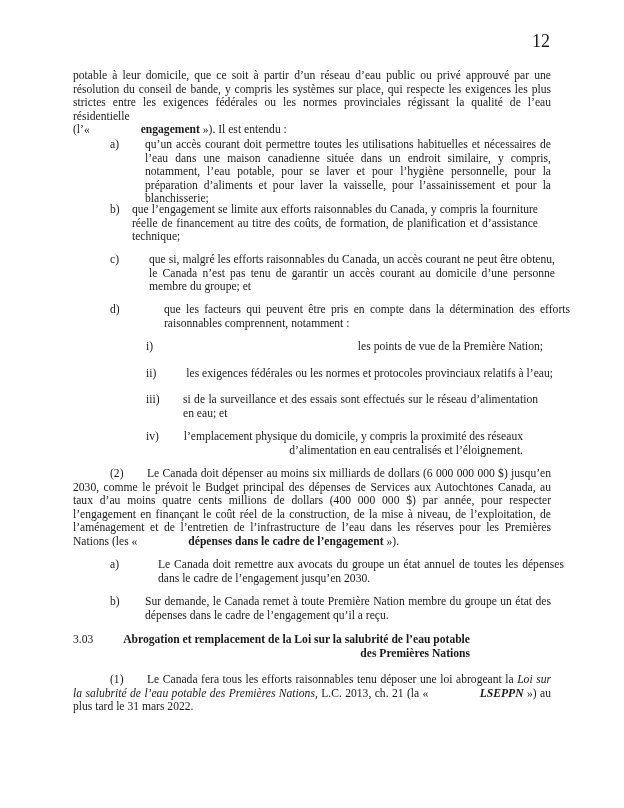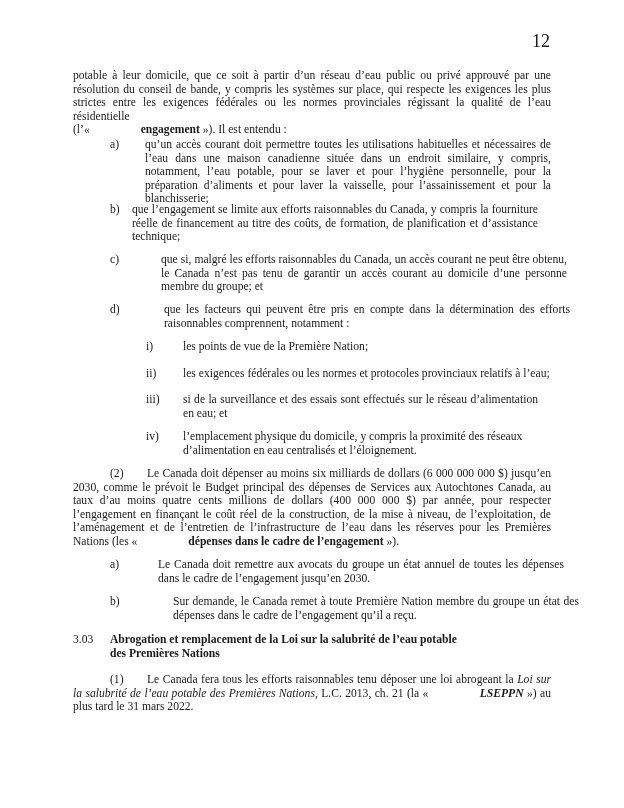--- a/index.html
+++ b/index.html
@@ -3,21 +3,21 @@
 <meta charset="utf-8">
 <style>
   html, body { margin: 0; padding: 0; background: #ffffff; }
   body {
     width: 624px; height: 808px; position: relative; overflow: hidden;
     font-family: "Liberation Serif", "DejaVu Serif", serif;
     font-size: 11.6px; line-height: 13.6px; color: #1a1a1a;
   }
   .page-number { position: absolute; top: 35px; left: 532px; font-size: 18px; }
   .block { position: absolute; left: 73px; width: 478px; }
-  p { margin: 0; }
+  p { margin: 0; text-align: right; }
   .just { text-align: justify; }
   .item { position: absolute; }
   .lbl { position: absolute; left: 0; top: 0; }
   .body { position: absolute; top: 0; }
   b { font-weight: bold; margin-left: 48px; }
   i { font-style: italic; }
 </style>
 </head>
 <body>
 
@@ -30,21 +30,21 @@
 <div class="item" style="top:138px; left:110px; width:441px;">
   <span class="lbl">a)</span>
   <p class="body just" style="left:35px; width:406px;">qu’un accès courant doit permettre toutes les utilisations habituelles et nécessaires de l’eau dans une maison canadienne située dans un endroit similaire, y compris, notamment, l’eau potable, pour se laver et pour l’hygiène personnelle, pour la préparation d’aliments et pour laver la vaisselle, pour l’assainissement et pour la blanchisserie;</p>
 </div>
 <div class="item" style="top:203px; left:110px; width:441px;">
   <span class="lbl">b)</span>
   <p class="body just" style="left:22px; width:406px;">que l’engagement se limite aux efforts raisonnables du Canada, y compris la fourniture réelle de financement au titre des coûts, de formation, de planification et d’assistance technique;</p>
 </div>
 <div class="item" style="top:253px; left:110px; width:441px;">
   <span class="lbl">c)</span>
-  <p class="body just" style="left:51px; width:406px;">que si, malgré les efforts raisonnables du Canada, un accès courant ne peut être obtenu, le Canada n’est pas tenu de garantir un accès courant au domicile d’une personne membre du groupe; et</p>
+  <p class="body just" style="left:39px; width:406px;">que si, malgré les efforts raisonnables du Canada, un accès courant ne peut être obtenu, le Canada n’est pas tenu de garantir un accès courant au domicile d’une personne membre du groupe; et</p>
 </div>
 <div class="item" style="top:303px; left:110px; width:441px;">
   <span class="lbl">d)</span>
   <p class="body just" style="left:45px; width:406px;margin-left:9px;">que les facteurs qui peuvent être pris en compte dans la détermination des efforts raisonnables comprennent, notamment :</p>
 </div>
 
 <div class="item" style="top:340px; left:146px; width:405px;">
   <span class="lbl">i)</span>
   <p class="body" style="left:37px; width:360px;">les points de vue de la Première Nation;</p>
 </div>
@@ -64,21 +64,21 @@
 <div class="block" style="top:467px;">
   <p class="just" style="text-indent:37px;"><span style="display:inline-block; width:37px; text-indent:0;">(2)</span><span>Le Canada doit dépenser au moins six milliards de dollars (6 000 000 000 $) jusqu’en 2030, comme le prévoit le Budget principal des dépenses de Services aux Autochtones Canada, au taux d’au moins quatre cents millions de dollars (400 000 000 $) par année, pour respecter l’engagement en finançant le coût réel de la construction, de la mise à niveau, de l’exploitation, de l’aménagement et de l’entretien de l’infrastructure de l’eau dans les réserves pour les Premières Nations (les « </span><b>dépenses dans le cadre de l’engagement</b><span> »).</span></p>
 </div>
 
 <div class="item" style="top:558px; left:110px; width:441px;">
   <span class="lbl">a)</span>
   <p class="body just" style="left:48px; width:406px;">Le Canada doit remettre aux avocats du groupe un état annuel de toutes les dépenses dans le cadre de l’engagement jusqu’en 2030.</p>
 </div>
 <div class="item" style="top:595px; left:110px; width:441px;">
   <span class="lbl">b)</span>
-  <p class="body just" style="left:35px; width:406px;margin-left:28px;">Sur demande, le Canada remet à toute Première Nation membre du groupe un état des dépenses dans le cadre de l’engagement qu’il a reçu.</p>
+  <p class="body just" style="left:35px; width:406px;">Sur demande, le Canada remet à toute Première Nation membre du groupe un état des dépenses dans le cadre de l’engagement qu’il a reçu.</p>
 </div>
 
 <div class="item" style="top:633px; left:73px; width:478px;">
   <span class="lbl">3.03</span>
   <p class="body" style="left:37px; width:360px; font-weight:bold;">Abrogation et remplacement de la Loi sur la salubrité de l’eau potable des Premières Nations</p>
 </div>
 
 <div class="block" style="top:673px;">
   <p class="just" style="text-indent:37px;"><span style="display:inline-block; width:37px; text-indent:0;">(1)</span><span>Le Canada fera tous les efforts raisonnables tenu déposer une loi abrogeant la </span><i>Loi sur la salubrité de l’eau potable des Premières Nations</i><span>, L.C. 2013, ch. 21 (la « </span><b><i>LSEPPN</i></b><span> ») au plus tard le 31 mars 2022.</span></p>
 </div>

